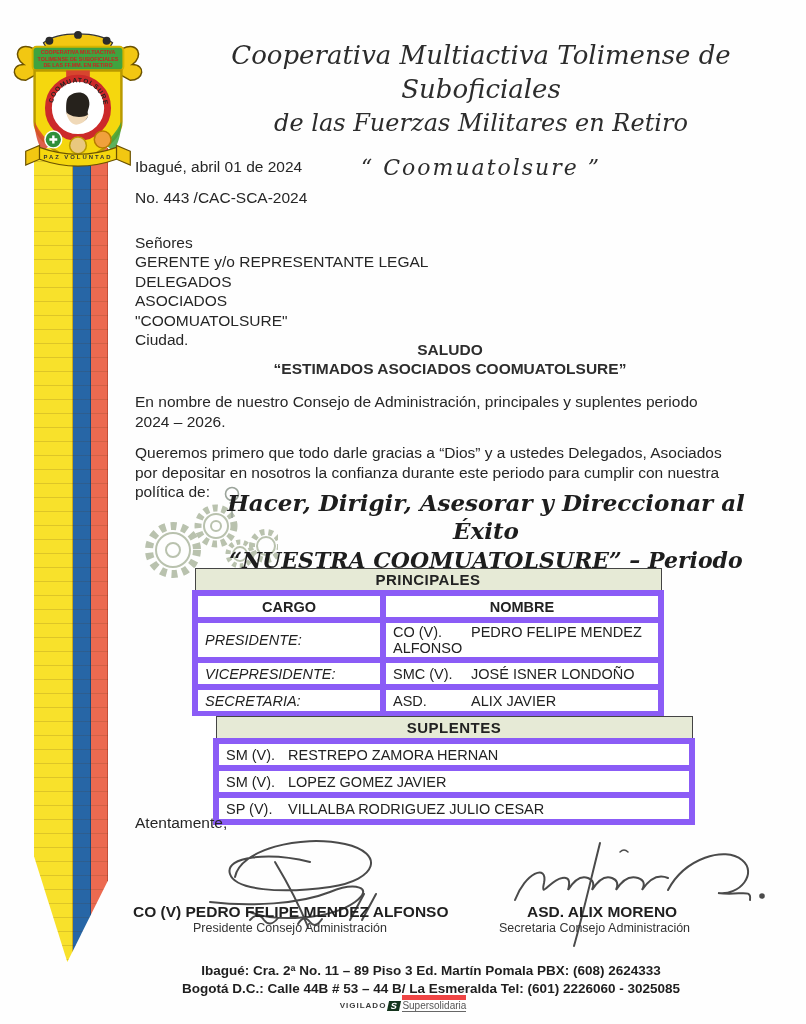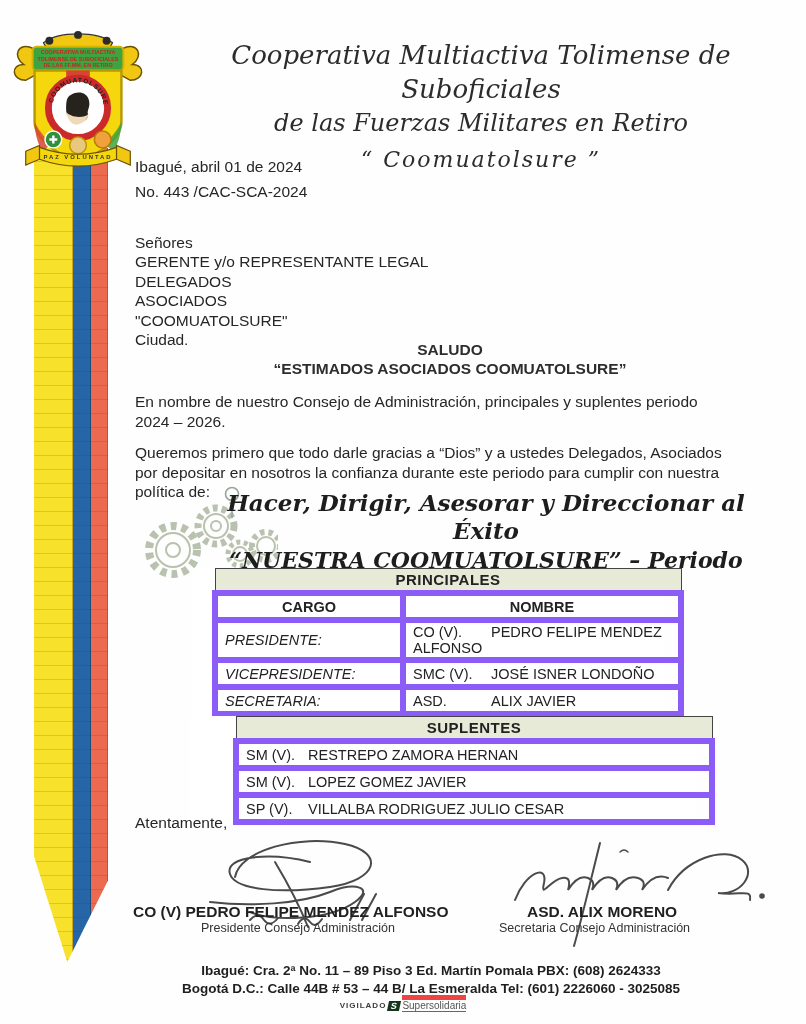--- a/index.html
+++ b/index.html
@@ -21,35 +21,35 @@
     content:"";position:absolute;inset:0;
     background:repeating-linear-gradient(to bottom,transparent 0 13px,rgba(80,50,20,.16) 13px 14px);
   }
   
   .crest{position:absolute;left:4px;top:26px;width:148px;height:150px;}
   
   .hdr{position:absolute;left:168px;top:38px;width:626px;text-align:center;
        font-family:"DejaVu Serif", serif;font-style:italic;color:#2c2c2c;}
   .hdr .l1{font-size:26px;line-height:34px;}
   .hdr .l2{font-size:24px;line-height:34px;}
-  .hdr .l3{font-size:22px;line-height:40px;letter-spacing:2px;}
+  .hdr .l3{font-size:22px;line-height:40px;letter-spacing:2px;margin-top:8px;}
   
   .txt{position:absolute;font-size:15.5px;line-height:19.5px;color:#262626;}
   .addr div{line-height:19.4px;}
   .center-bold{position:absolute;left:135px;width:630px;text-align:center;font-weight:bold;font-size:15.5px;}
   
   .motto{position:absolute;left:196px;top:489px;width:580px;text-align:center;
          font-family:"DejaVu Serif", serif;font-style:italic;font-weight:bold;
          color:#1d1d1d;}
   .motto .m1{font-size:23px;line-height:28px;}
   .motto .m2{font-size:22px;line-height:30px;}
   .gears{position:absolute;left:128px;top:488px;width:150px;height:92px;}
   .bulb{position:absolute;left:222px;top:486px;width:20px;height:34px;}
   
-  table{border-collapse:collapse;font-size:14.5px;color:#222;margin-left:20px;}
+  table{border-collapse:collapse;font-size:14.5px;color:#222;}
   .tbl{position:absolute;background:#fff;}
   .tbl table{width:100%;}
   .tbl td,.tbl th{border:6px solid #8b5cf6;padding:1px 7px;height:19px;}
   .tbl .ttl{background:#e6ead6;text-align:center;font-weight:bold;font-size:15px;letter-spacing:.5px;border:1.5px solid #444;}
   .tbl .sub{text-align:center;font-weight:bold;}
   .cargo{font-style:italic;font-weight:normal;width:168px;}
   .rank{display:inline-block;width:78px;}
   .rank2{display:inline-block;width:62px;}
   .outer{border:1.6px solid #444;}
   
@@ -112,21 +112,21 @@
     <text x="75" y="134" font-size="6" text-anchor="middle" fill="#333" font-family="Liberation Sans, sans-serif" font-weight="bold" letter-spacing="2">PAZ   VOLUNTAD</text>
   </svg>
 
   <div class="hdr">
     <div class="l1">Cooperativa Multiactiva Tolimense de Suboficiales</div>
     <div class="l2">de las Fuerzas Militares en Retiro</div>
     <div class="l3">“ Coomuatolsure ”</div>
   </div>
 
   <div class="txt" style="left:135px;top:157px;">Ibagué, abril 01 de 2024</div>
-  <div class="txt" style="left:135px;top:182px;">No. 443 /CAC-SCA-2024</div>
+  <div class="txt" style="left:135px;top:188px;">No. 443 /CAC-SCA-2024</div>
 
   <div class="txt addr" style="left:135px;top:233px;">
     <div>Señores</div>
     <div>GERENTE y/o REPRESENTANTE LEGAL</div>
     <div>DELEGADOS</div>
     <div>ASOCIADOS</div>
     <div>"COOMUATOLSURE"</div>
     <div>Ciudad.</div>
   </div>
 
@@ -228,21 +228,21 @@
     <g fill="none" stroke="#4a4a4a" stroke-width="2" stroke-linecap="round">
       <path d="M55,45 C60,18 120,2 165,12 C205,21 198,48 150,55 C100,62 55,58 50,42 C44,24 90,20 130,30"></path>
       <path d="M30,70 C70,75 120,72 150,60 C175,50 195,55 175,70 C150,88 95,90 70,80"></path>
       <path d="M70,88 q8,-9 14,0 q6,8 14,-2"></path>
       <path d="M118,92 q6,-10 12,-2 q5,7 12,-3"></path>
       <path d="M170,88 l14,-26 M182,88 l14,-26"></path>
       <path d="M95,30 C110,55 120,75 128,95"></path>
     </g>
   </svg>
   <div class="sig-name" style="left:133px;top:903px;">CO (V) PEDRO FELIPE MENDEZ ALFONSO</div>
-  <div class="sig-title" style="left:193px;top:921px;margin-left:8px;">Presidente Consejo Administración</div>
+  <div class="sig-title" style="left:193px;top:921px;">Presidente Consejo Administración</div>
 
   <svg class="sigsvg" style="left:500px;top:838px;" width="280" height="110" viewBox="0 0 280 110">
     <g fill="none" stroke="#4a4a4a" stroke-width="2" stroke-linecap="round">
       <path d="M15,62 C25,35 48,25 44,45 C40,62 50,42 62,40 q10,-2 6,12 q10,-16 20,-12 q8,3 4,12 q10,-16 20,-12 q8,3 4,12 q10,-16 22,-12 q9,3 4,12 q12,-18 26,-12"></path>
       <path d="M168,52 C185,20 225,8 242,22 C258,35 240,58 218,55 C240,58 252,50 250,62"></path>
       <path d="M100,5 C90,45 82,80 74,108"></path>
       <circle cx="262" cy="58" r="1.8" fill="#4a4a4a"></circle>
       <path d="M120,14 q4,-4 8,0" stroke-width="1.5"></path>
     </g>
   </svg>

